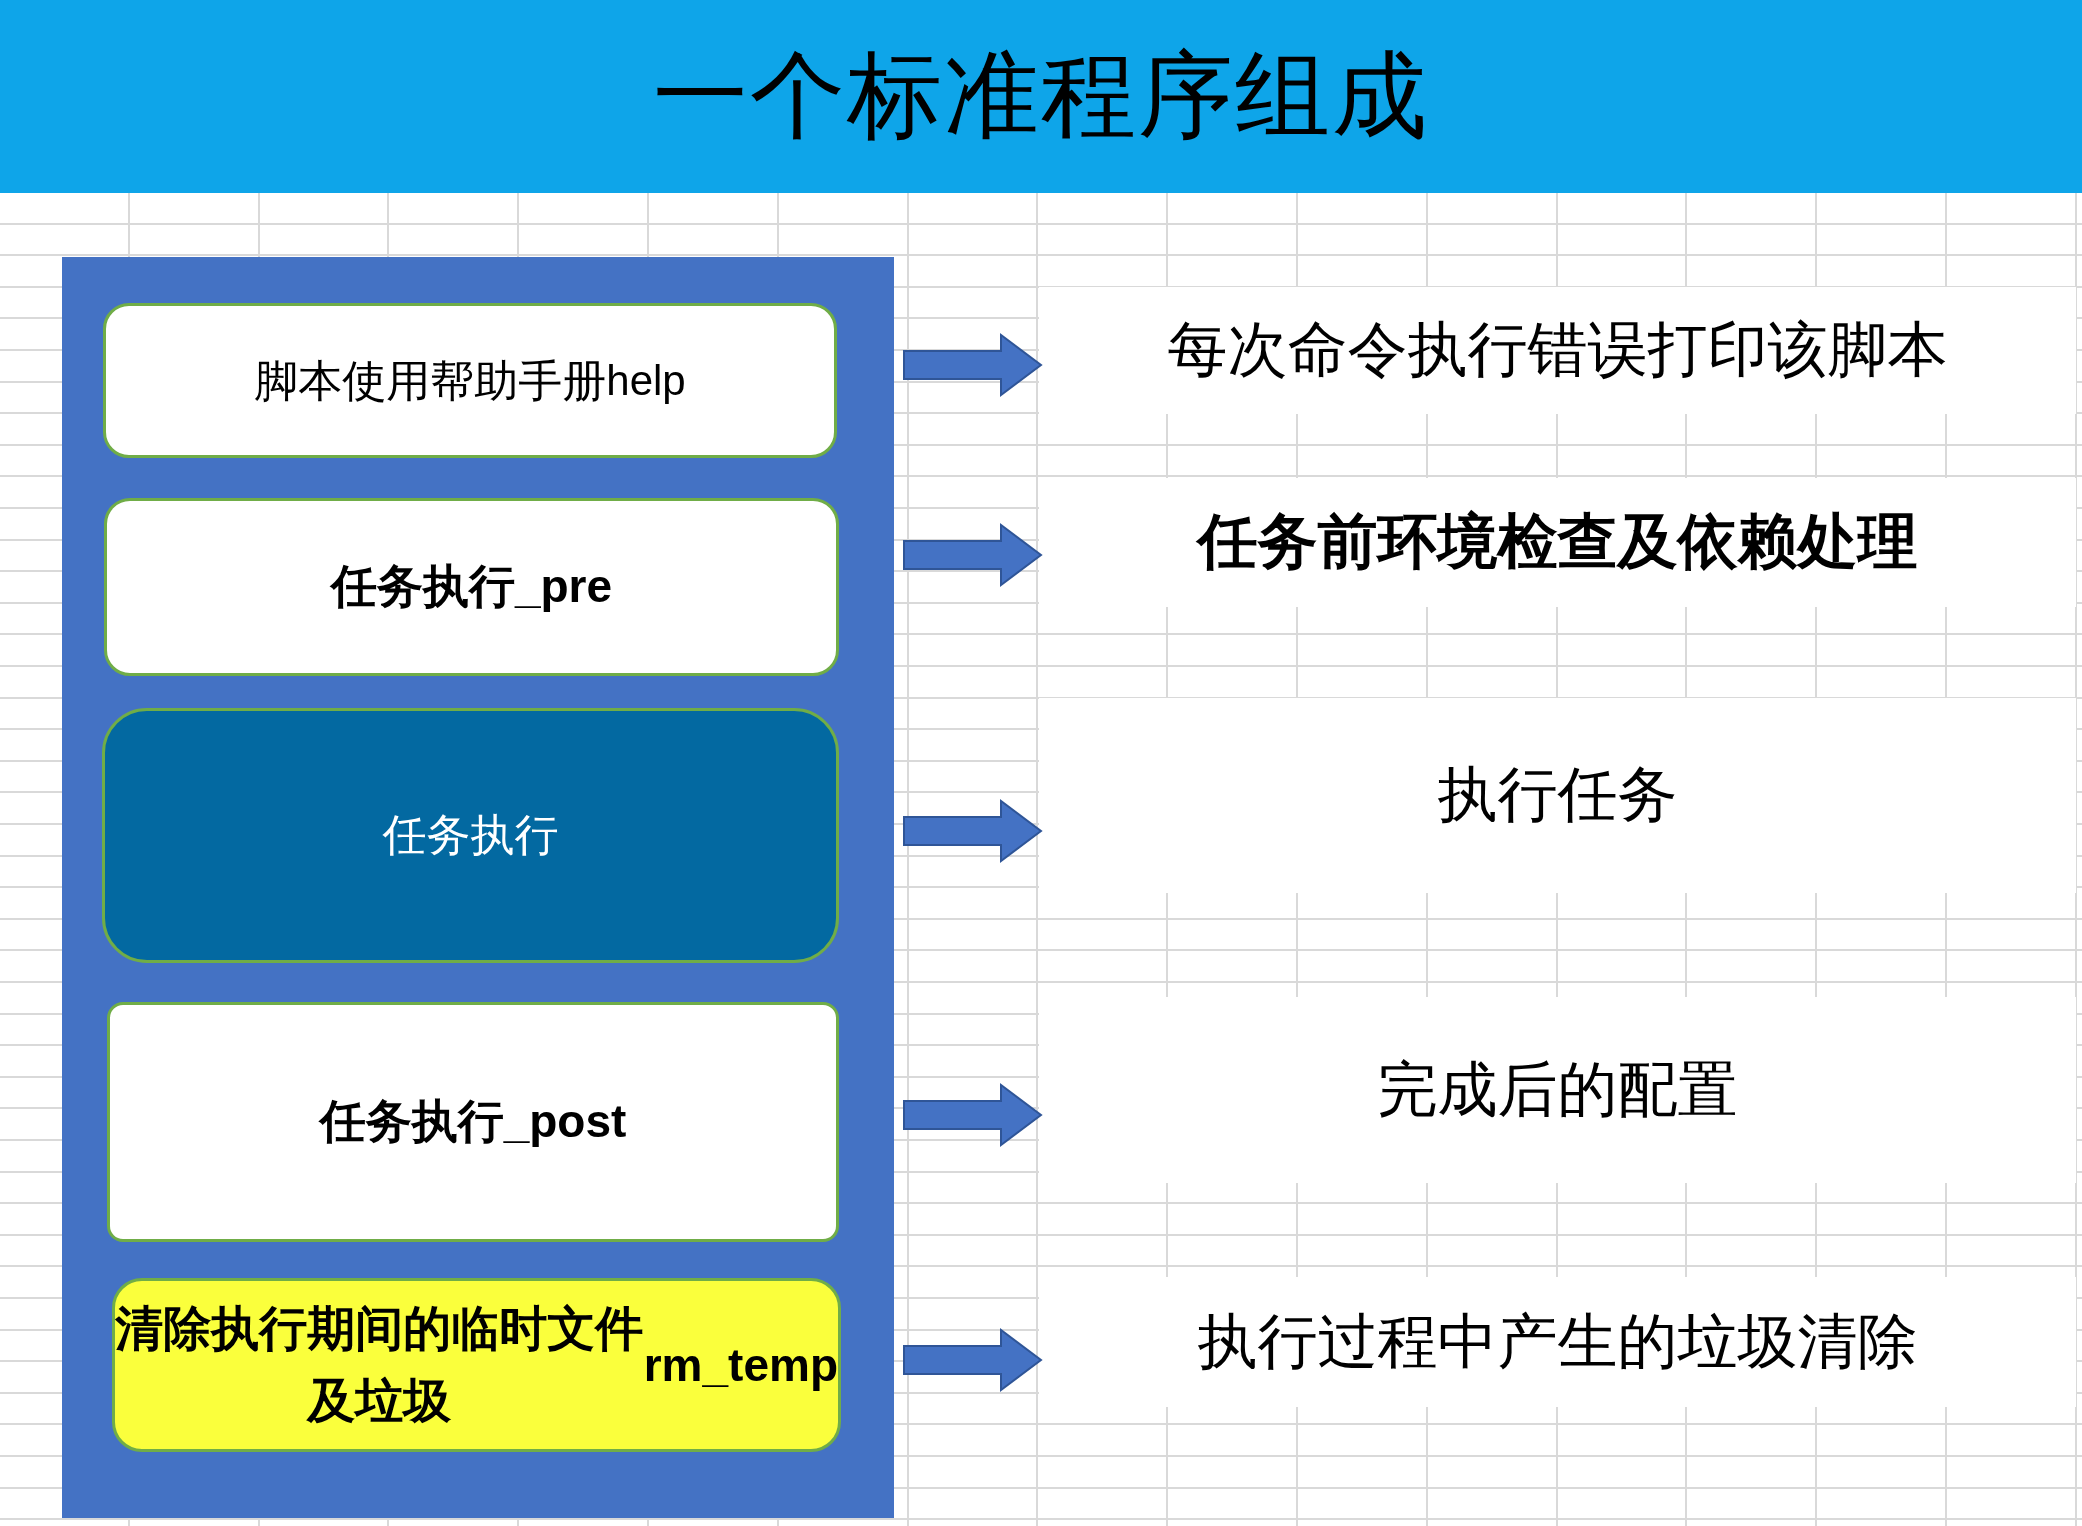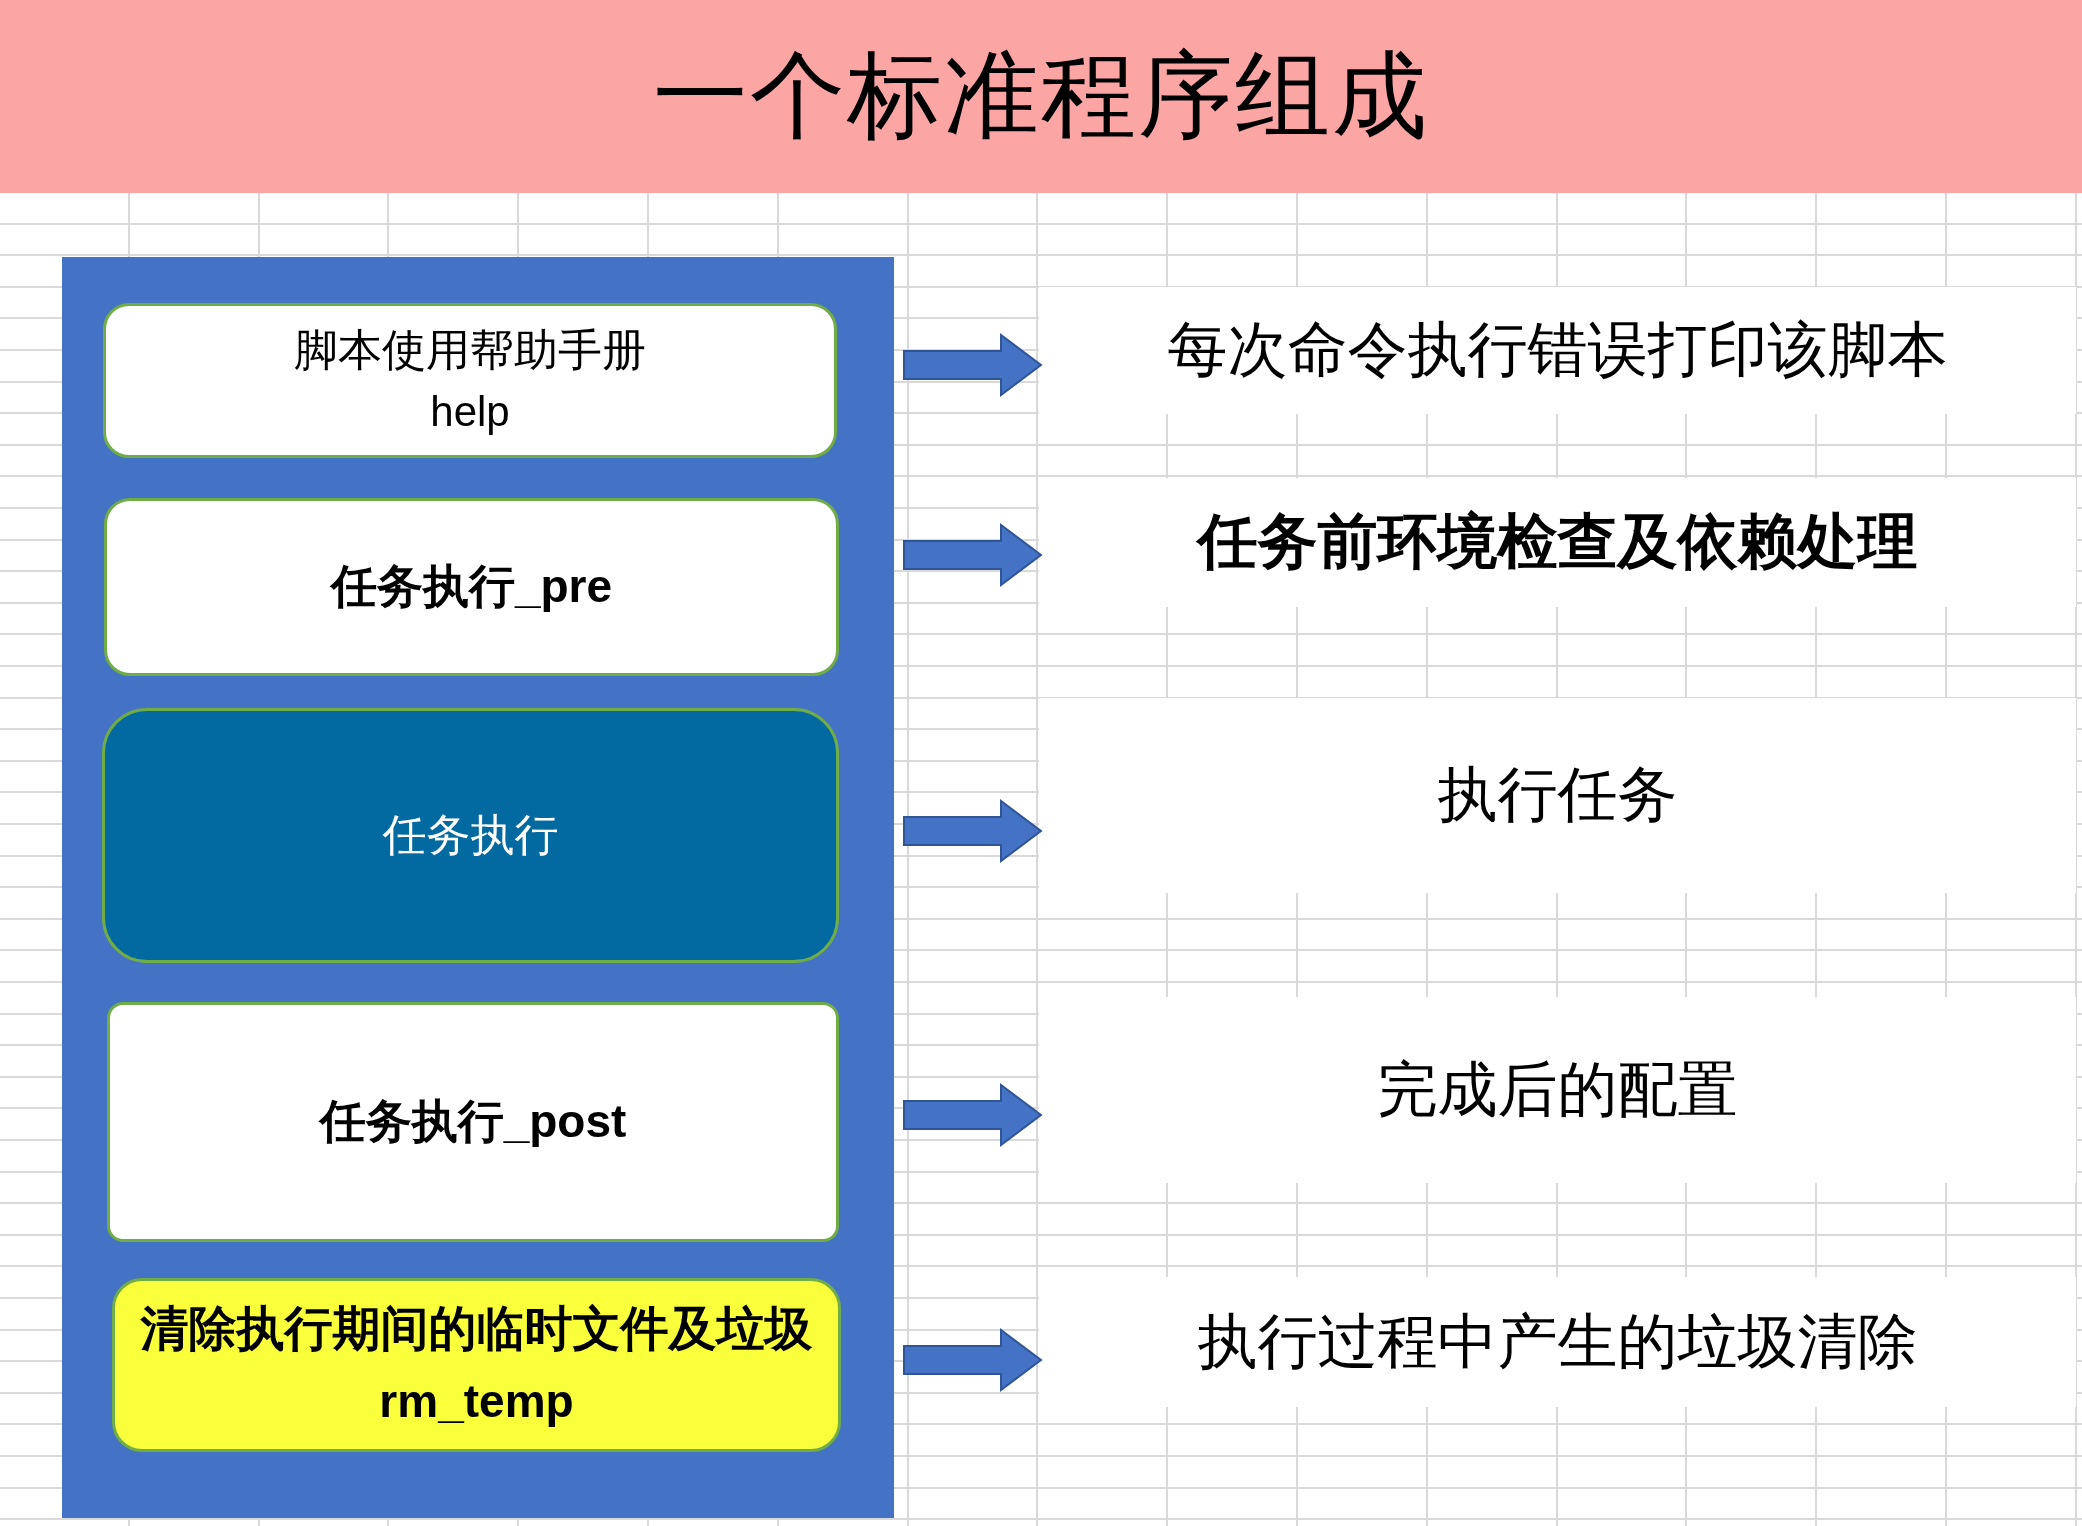--- a/index.html
+++ b/index.html
@@ -4,21 +4,21 @@
 <style>
   html,body{margin:0;padding:0;}
   body{
     width:2082px;height:1526px;position:relative;overflow:hidden;
     background:#ffffff;
     font-family:"Liberation Sans","DejaVu Sans",sans-serif;
   }
   
   .title-bar{
     position:absolute;left:0;top:0;width:2082px;height:193px;
-    background:#fca5a5;
+    background:#0ea5e9;
     display:flex;align-items:center;justify-content:center;
   }
   .title-bar h1{
     margin:0;font-family:"Liberation Serif","DejaVu Serif",serif;
     font-size:95px;font-weight:400;color:#000;letter-spacing:2px;
   }
   
   .grid{
     position:absolute;left:0;top:193px;width:2082px;height:1333px;
     background-color:#ffffff;
@@ -40,21 +40,21 @@
   #desc-4{top:997px;height:186px;}
   #desc-5{top:1277px;height:130px;}
   
   .flow-container{
     position:absolute;left:62px;top:257px;width:832px;height:1261px;
     background:#4472C4;
   }
   
   .flow-box{
     position:absolute;background:#ffffff;border:3px solid #70AD47;
-    display:flex;flex-direction:column;align-items:center;justify-content:center;
+    display:flex;flex-direction:row;align-items:center;justify-content:center;
     text-align:center;color:#000;box-sizing:border-box;
   }
   #box-1{left:103px;top:303px;width:734px;height:155px;border-radius:26px;}
   #box-1 .l1{font-size:44px;line-height:62px;}
   #box-1 .l2{font-size:42px;line-height:62px;}
   #box-2{left:104px;top:498px;width:735px;height:178px;border-radius:26px;}
   #box-2 .l1{font-size:46px;font-weight:600;}
   #box-3{left:102px;top:708px;width:737px;height:255px;border-radius:45px;background:#0369a1;color:#ffffff;}
   #box-3 .l1{font-size:44px;}
   #box-4{left:107px;top:1002px;width:732px;height:240px;border-radius:16px;}

